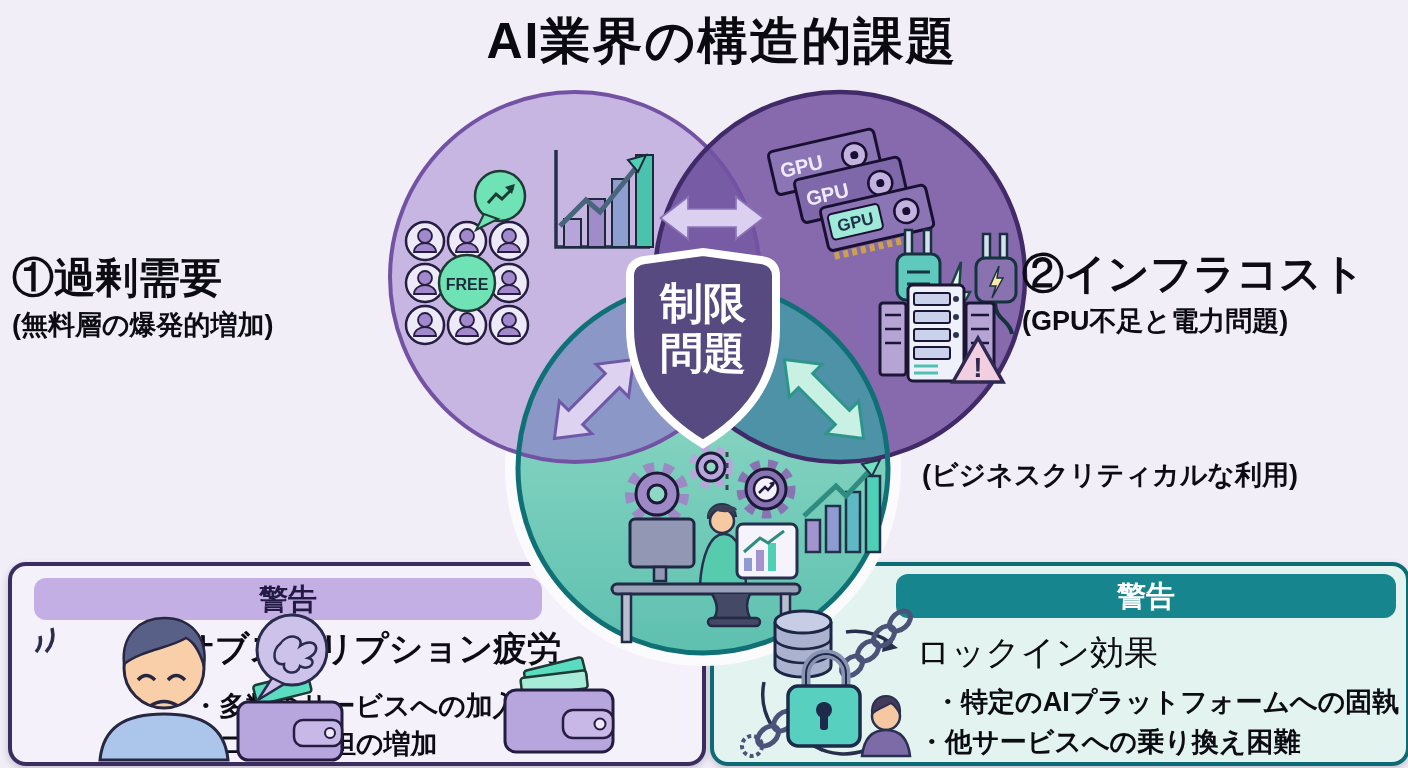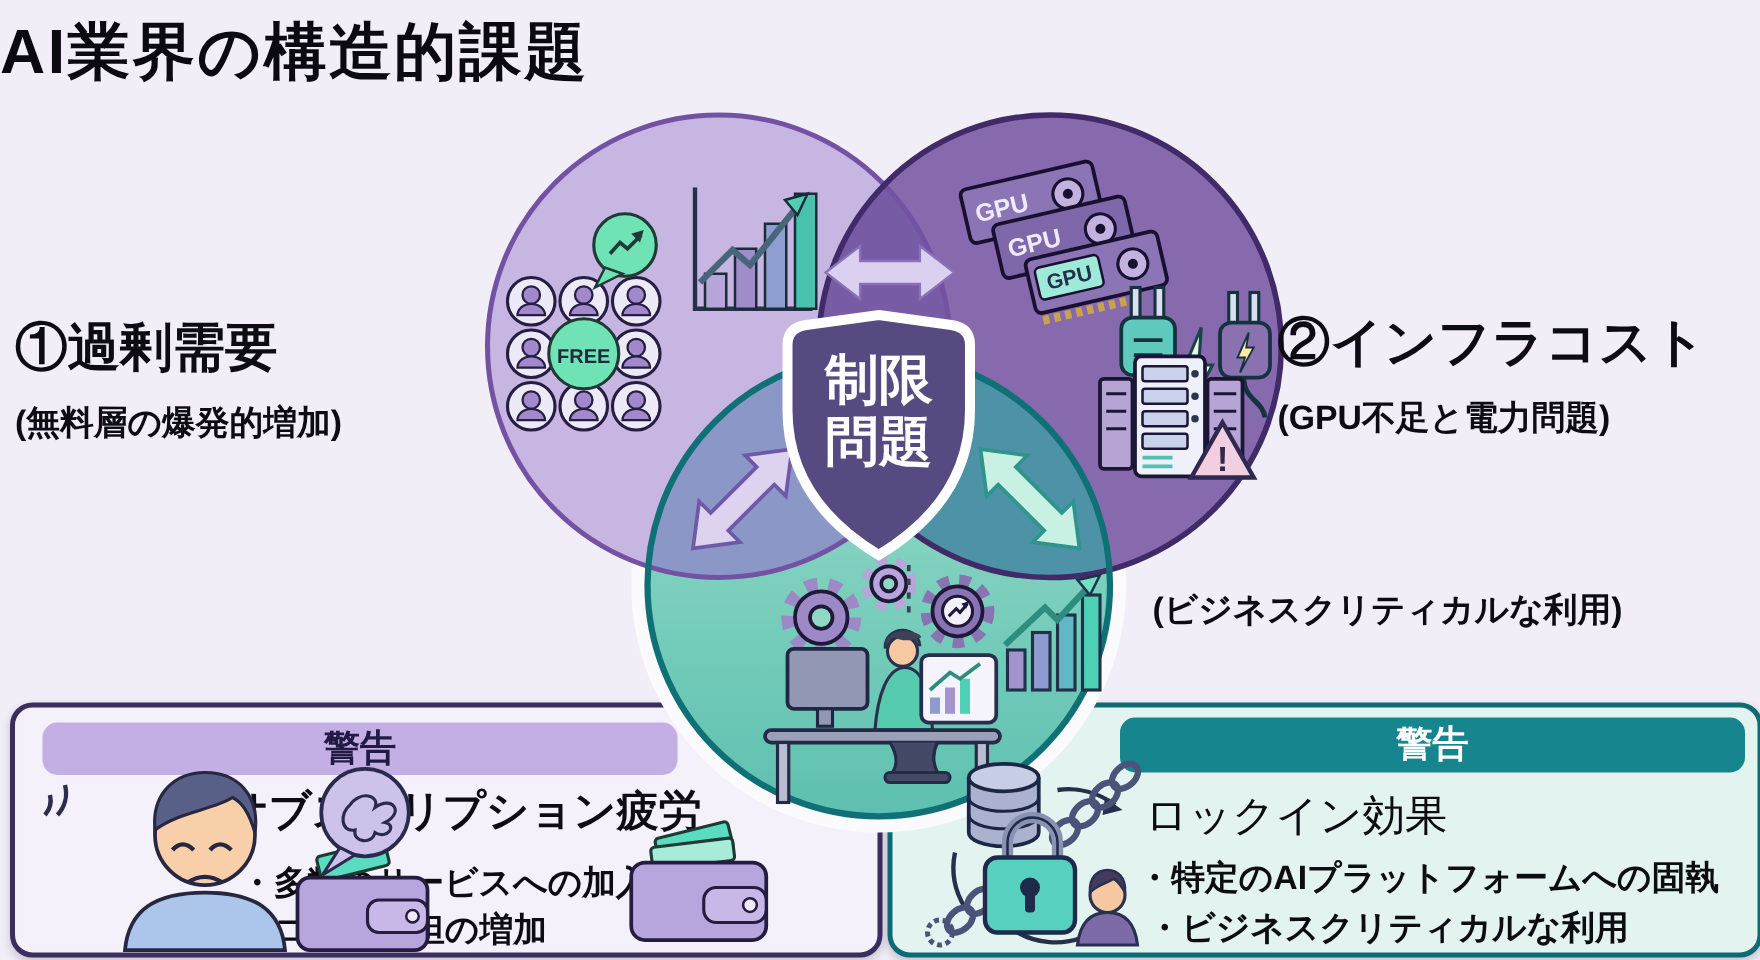--- a/index.html
+++ b/index.html
@@ -1,40 +1,40 @@
 <!DOCTYPE html>
 <html><head>
 <meta charset="utf-8">
 <style>
   html,body{margin:0;padding:0;background:#e8e6ef;}
   .stage{position:relative;width:1408px;height:768px;background:#f1eef7;overflow:hidden;
          font-family:"Liberation Sans",sans-serif;color:#0c0c12;}
-  .title{position:absolute;left:0;right:0;top:8px;
-         font-size:50px;font-weight:900;letter-spacing:2px;color:#0a0a10;z-index:6;}
+  .title{position:absolute;left:0;right:0;top:8px;text-align:center;
+         font-size:50px;font-weight:900;letter-spacing:2px;color:#0a0a10;z-index:6;padding-left:36px;}
   .factor{position:absolute;z-index:6;}
   .factor-title{font-size:42px;font-weight:900;line-height:1.05;}
-  .factor-sub{font-size:27px;font-weight:800;margin-top:20px;}
+  .factor-sub{font-size:27px;font-weight:800;margin-top:7px;}
   .factor1{left:12px;top:256px;width:390px;}
   .factor2{left:1022px;top:252px;width:410px;}
   .factor3{left:922px;top:450px;width:450px;}
   .wbox{position:absolute;top:562px;height:196px;border-radius:18px;z-index:1;
         box-shadow:0 3px 7px rgba(40,30,70,.22);}
   .wbox-left{left:8px;width:690px;background:#f4f1fb;border:4px solid #3c2d5f;}
   .wbox-right{left:710px;width:692px;background:#e3f4f0;border:4px solid #0e6b74;}
   .pill{position:absolute;left:22px;top:12px;width:508px;height:42px;border-radius:12px;
         background:#c4afe4;color:#221a45;font-size:29px;font-weight:900;
         text-align:center;line-height:42px;}
   .bar{position:absolute;left:182px;top:8px;width:500px;height:44px;border-radius:12px;
        background:#17858d;color:#ffffff;font-size:29px;font-weight:900;
        text-align:center;line-height:44px;}
   .wl-title{position:absolute;left:168px;top:60px;font-size:34px;font-weight:900;}
   .wr-title{position:absolute;left:202px;top:64px;font-size:34px;font-weight:400;}
   .bullet{position:absolute;font-size:27px;font-weight:800;}
   .wl-b1{left:180px;top:122px;} .wl-b2{left:180px;top:160px;}
-  .wr-b1{left:196px;top:118px;} .wr-b2{left:204px;top:158px;}
+  .wr-b1{left:220px;top:118px;} .wr-b2{left:204px;top:158px;}
   .venn{position:absolute;left:0;top:0;width:1408px;height:768px;z-index:5;pointer-events:none;}
 </style>
 </head>
 <body>
 
 <div class="stage">
 
   <div class="title">AI業界の構造的課題</div>
 
   <div class="factor factor1">
@@ -53,21 +53,21 @@
     <div class="pill">警告</div>
     <div class="wl-title">サブスクリプション疲労</div>
     <div class="bullet wl-b1">・多数のサービスへの加入</div>
     <div class="bullet wl-b2">・コスト負担の増加</div>
   </div>
 
   <div class="wbox wbox-right">
     <div class="bar">警告</div>
     <div class="wr-title">ロックイン効果</div>
     <div class="bullet wr-b1">・特定のAIプラットフォームへの固執</div>
-    <div class="bullet wr-b2">・ビジネスクリティカルな利用</div>
+    <div class="bullet wr-b2">・他サービスへの乗り換え困難</div>
   </div>
 
   <svg class="venn" viewBox="0 0 1408 768">
     <defs>
       <clipPath id="clipC2">
           <circle cx="840" cy="277" r="185"></circle>
         </clipPath>
       <clipPath id="clipC3">
           <circle cx="703" cy="468" r="185"></circle>
         </clipPath>

